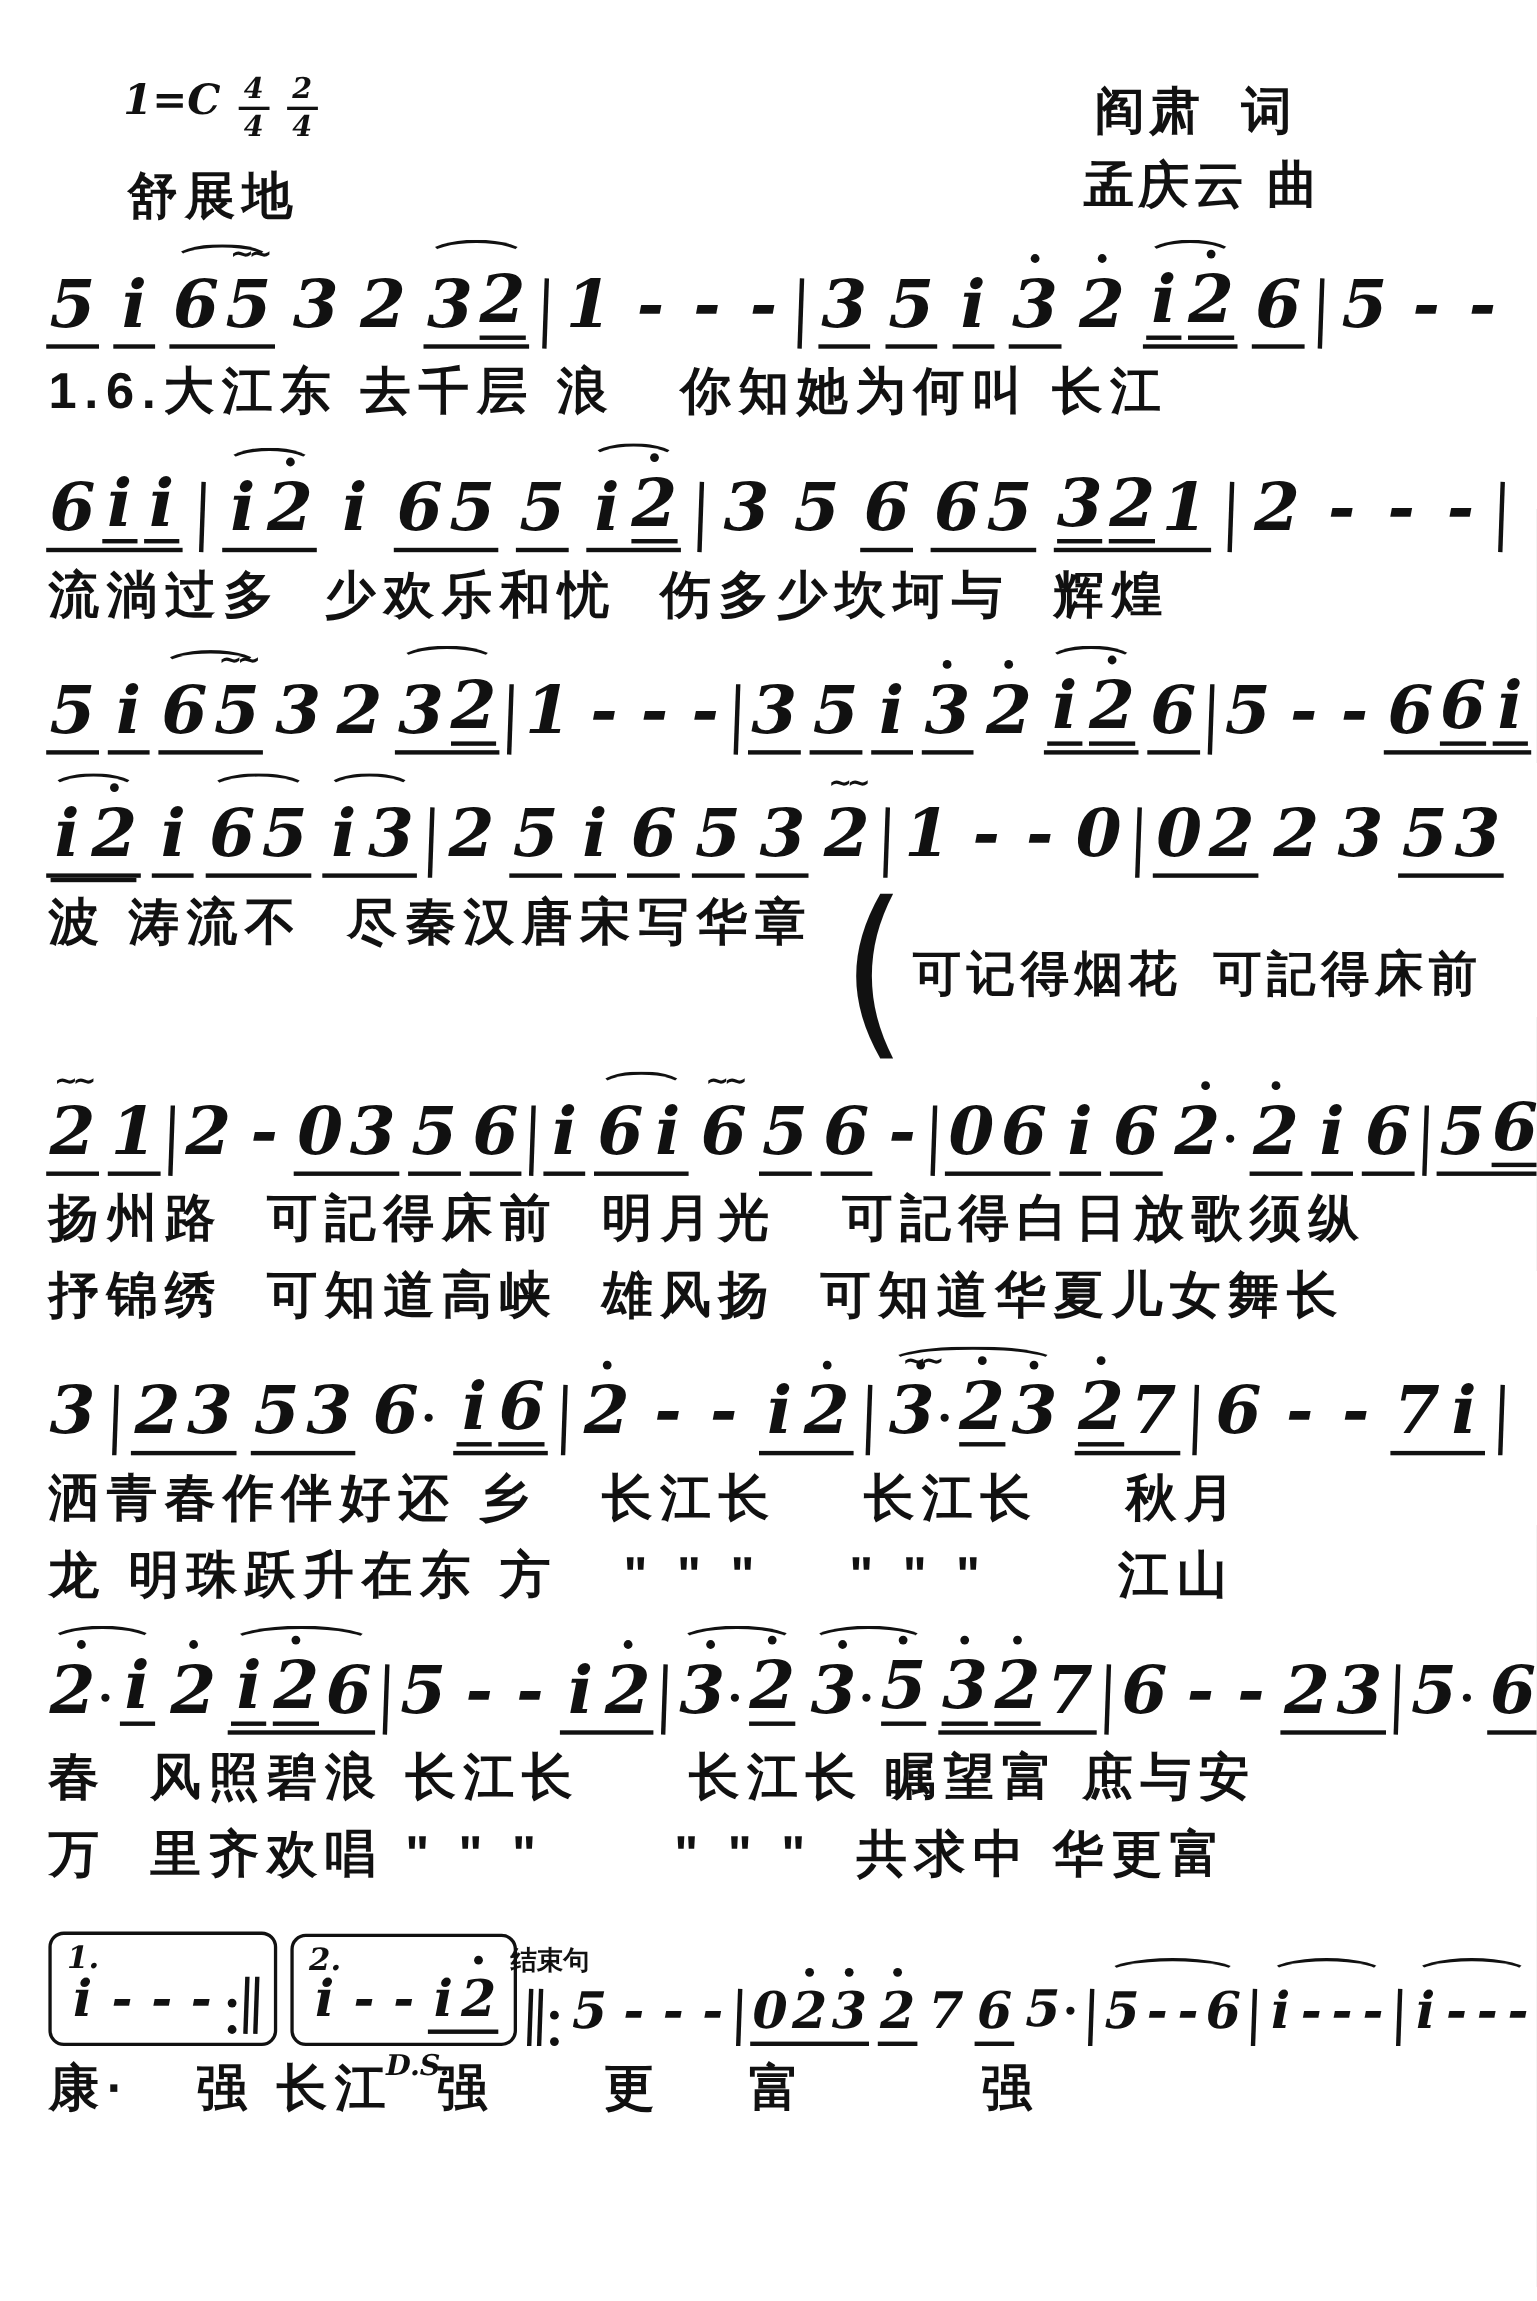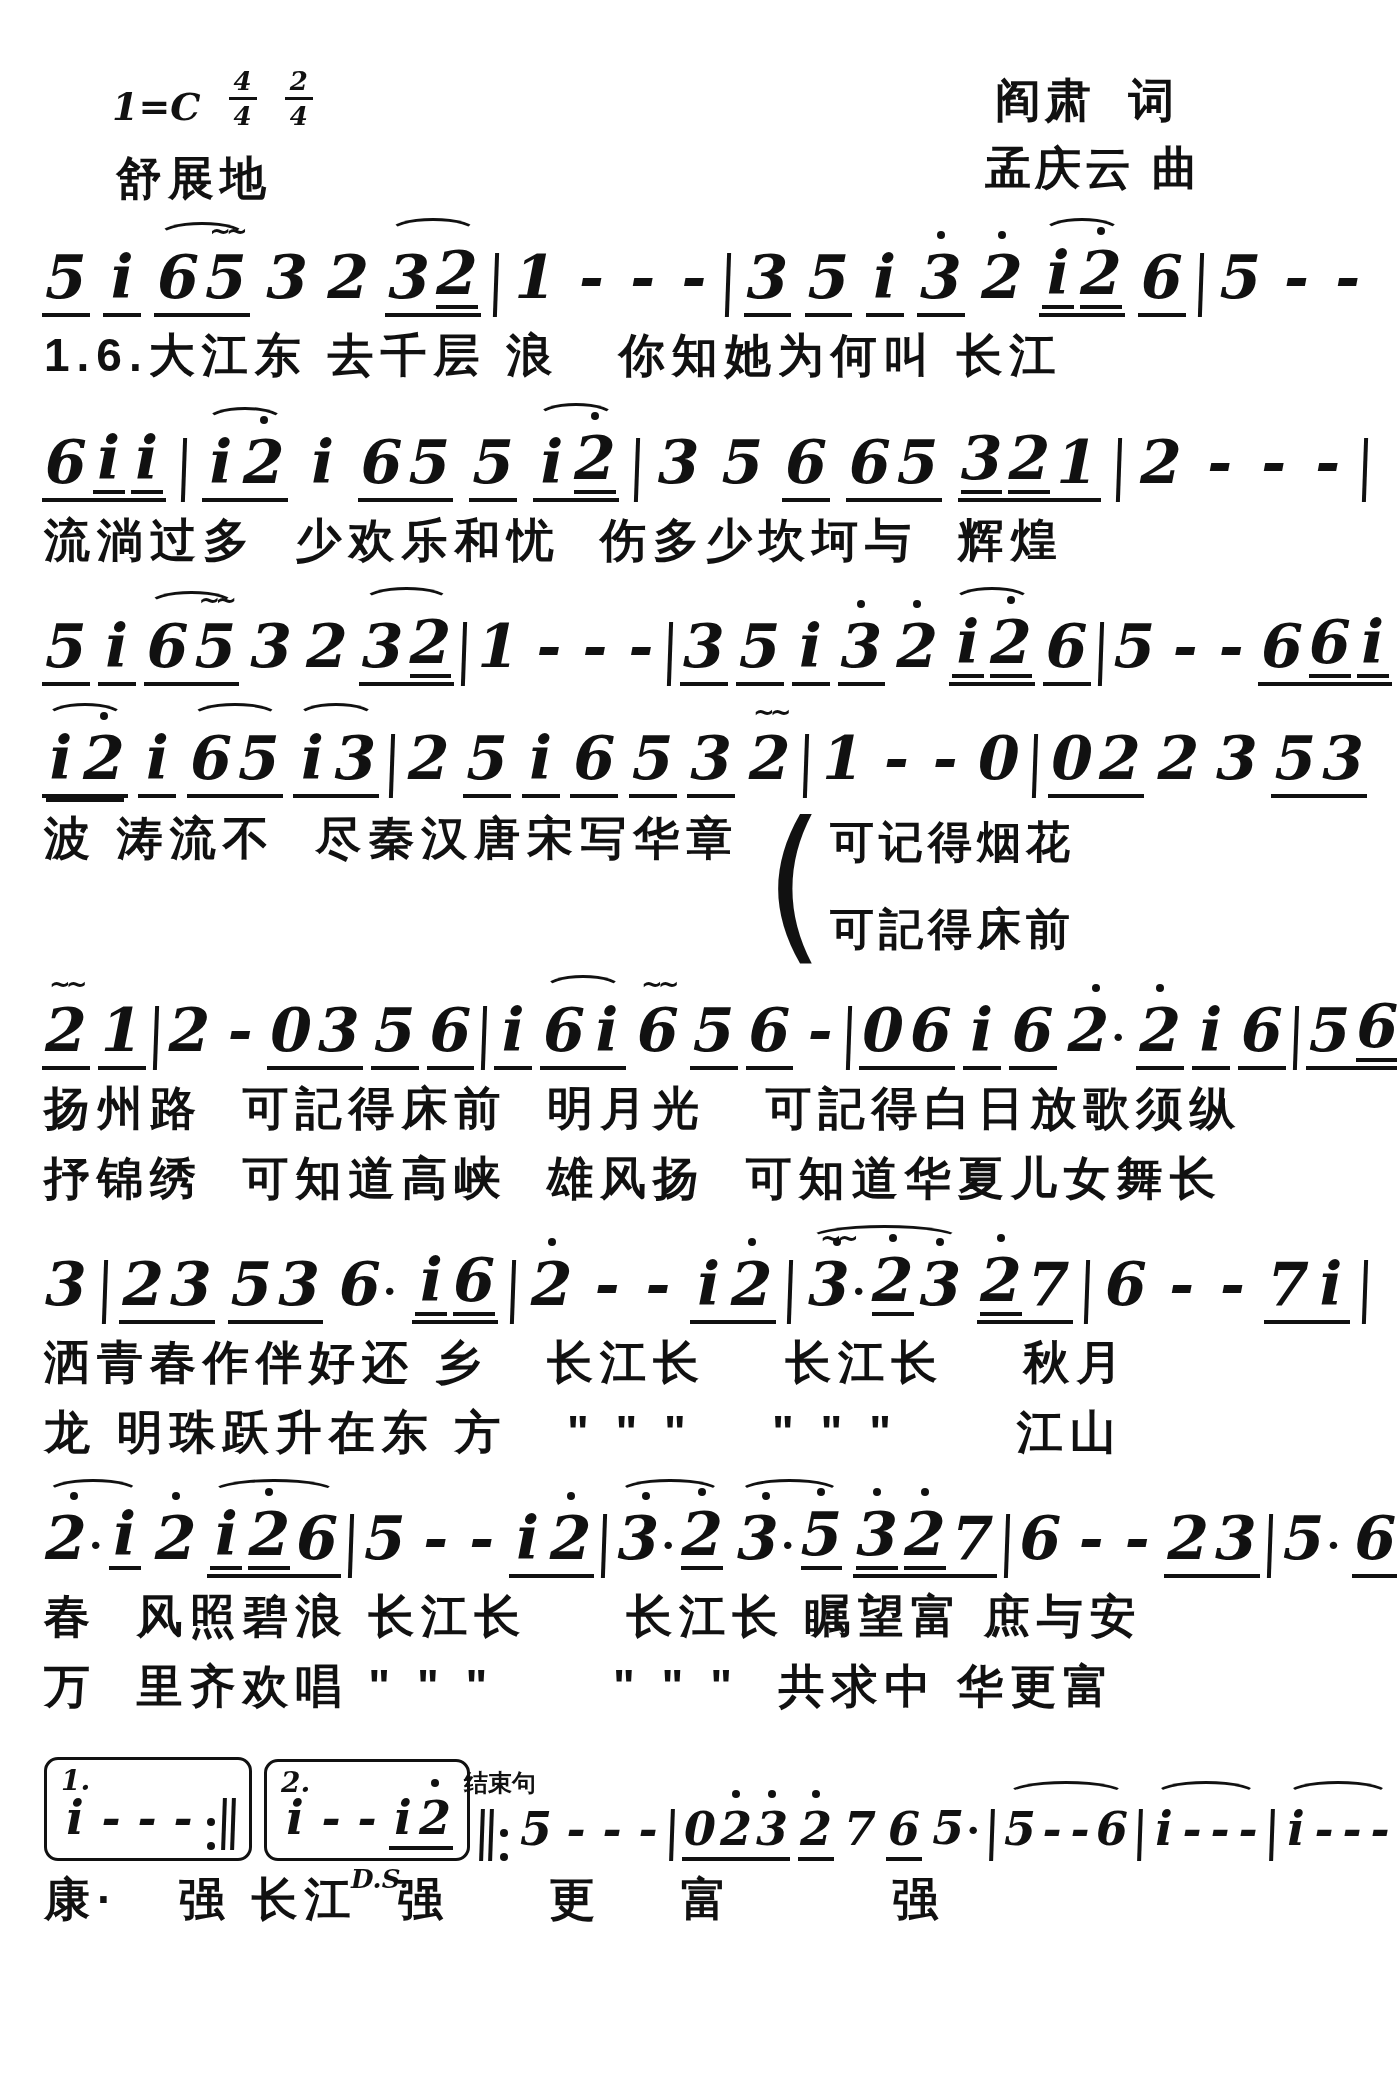--- a/index.html
+++ b/index.html
@@ -1,22 +1,22 @@
 <!DOCTYPE html>
 <html><head>
 <meta charset="utf-8">
 <style>
   html,body{margin:0;padding:0;background:#e8e8e8;}
   .sheet{position:relative;width:1397px;height:2092px;background:#ffffff;color:#111;
          overflow:hidden;font-family:"Liberation Sans",sans-serif;}
   
   .title{position:absolute;top:10px;left:50%;transform:translateX(-52%);
          font:900 92px "DejaVu Serif",serif;letter-spacing:22px;white-space:nowrap;}
-  .keysig{position:absolute;top:68px;left:112px;display:flex;align-items:flex-end;
-          font:italic 700 38px "DejaVu Serif",serif;gap:12px;}
+  .keysig{position:absolute;top:68px;left:112px;display:flex;align-items:flex-start;
+          font:italic 700 38px "DejaVu Serif",serif;}
   .frac{display:inline-flex;flex-direction:column;align-items:center;margin-left:16px;
         font:italic 700 26px "DejaVu Serif",serif;line-height:1;}
   .frac .num{border-bottom:3px solid #111;padding:0 5px 3px;}
   .frac .den{padding-top:3px;}
   .tempo{position:absolute;top:148px;left:116px;font:700 46px "Liberation Sans",sans-serif;letter-spacing:6px;}
   .credit{position:absolute;font:700 46px "Liberation Sans",sans-serif;letter-spacing:4px;white-space:pre;}
   .c1{top:70px;left:995px;}
   .c2{top:138px;left:985px;}
   
   .score{position:absolute;top:212px;left:34px;right:22px;}
@@ -50,21 +50,21 @@
   .music-row.sm .note{min-width:24px;margin:0 2px;}
   .music-row.sm .bline{height:52px;}
   .music-row.sm .bar{height:58px;}
   
   .lyrics-row{font:700 46px "Liberation Sans",sans-serif;letter-spacing:7px;white-space:pre;
               margin:2px 0 12px 10px;line-height:1.25;}
   .brace-row{display:flex;align-items:flex-start;margin:2px 0 6px 10px;}
   .brace-row .main{font:700 46px "Liberation Sans",sans-serif;letter-spacing:7px;white-space:pre;}
   .brace-wrap{display:inline-flex;align-items:center;margin-left:26px;}
   .brace{font:400 150px "DejaVu Sans",sans-serif;line-height:1;transform:scaleY(1.12);}
-  .brace-col{display:flex;flex-direction:column;gap:28px;margin-left:6px;margin-top:5px;
+  .brace-col{display:flex;flex-direction:row;gap:28px;margin-left:6px;margin-top:5px;
              font:700 44px "Liberation Sans",sans-serif;letter-spacing:5px;white-space:pre;}
 </style>
 </head>
 <body>
 
 <div class="sheet">
   <div class="keysig">
     <span>1=C</span>
     <span class="frac">
       <span class="num">4</span>

